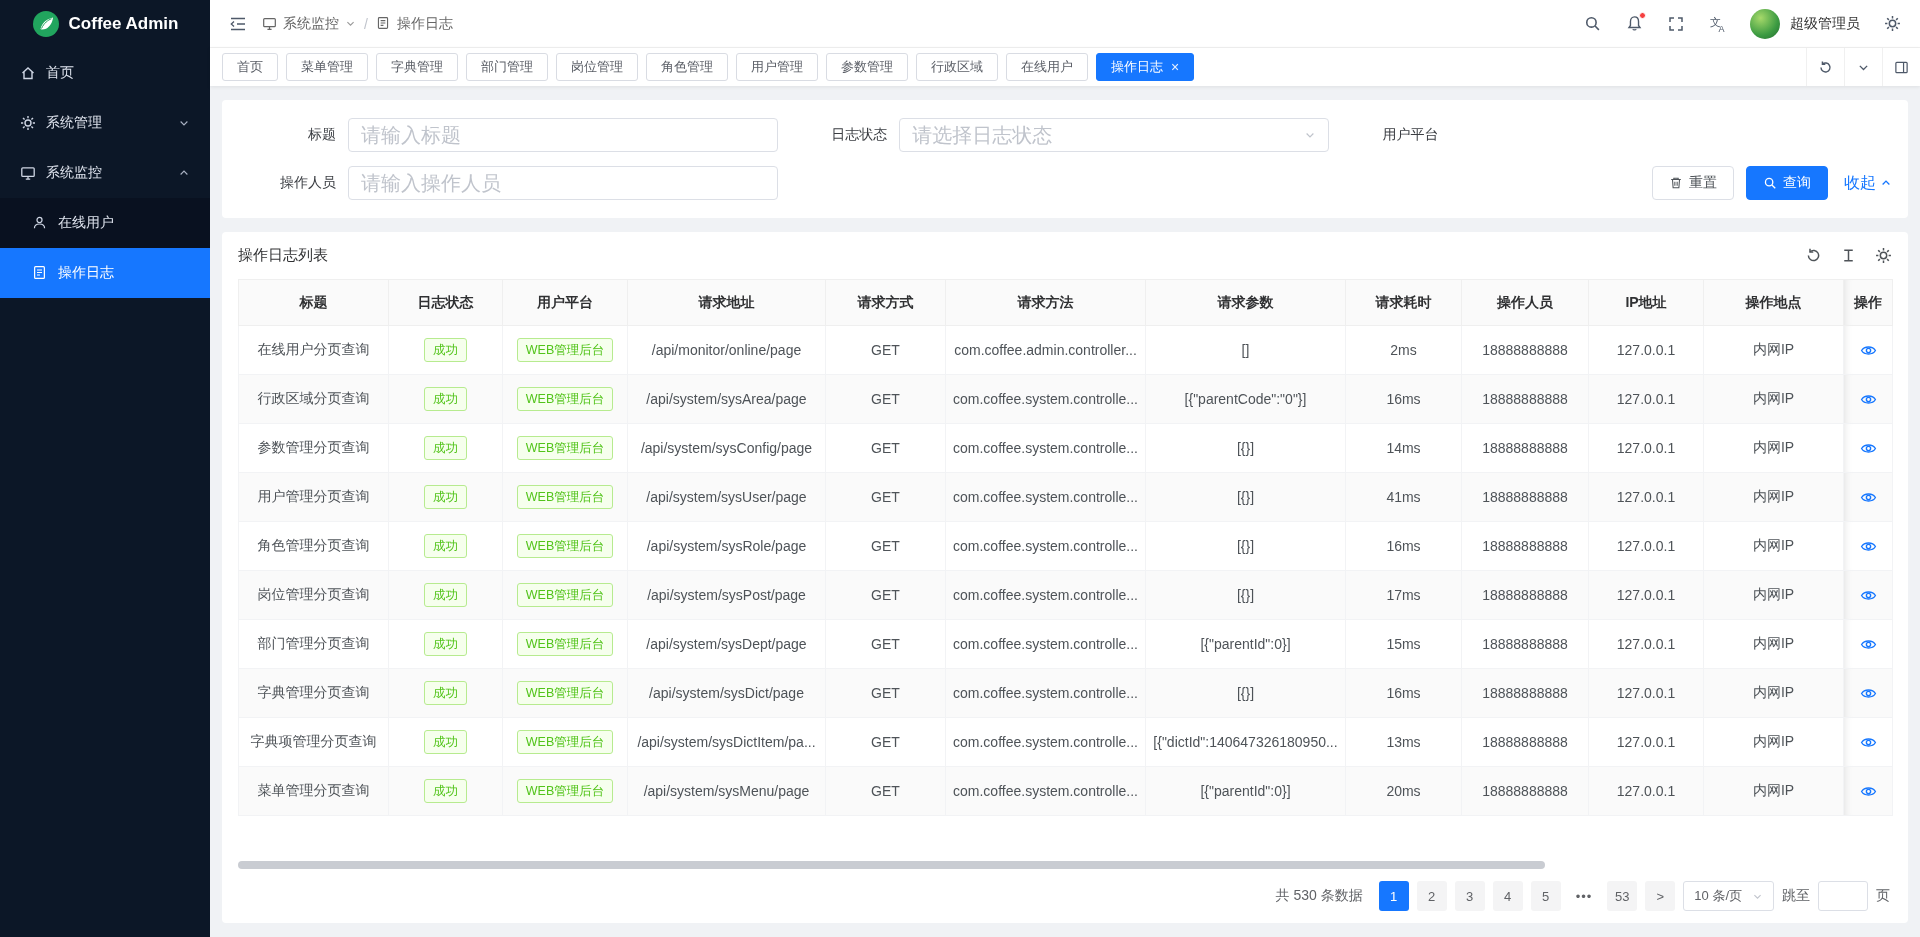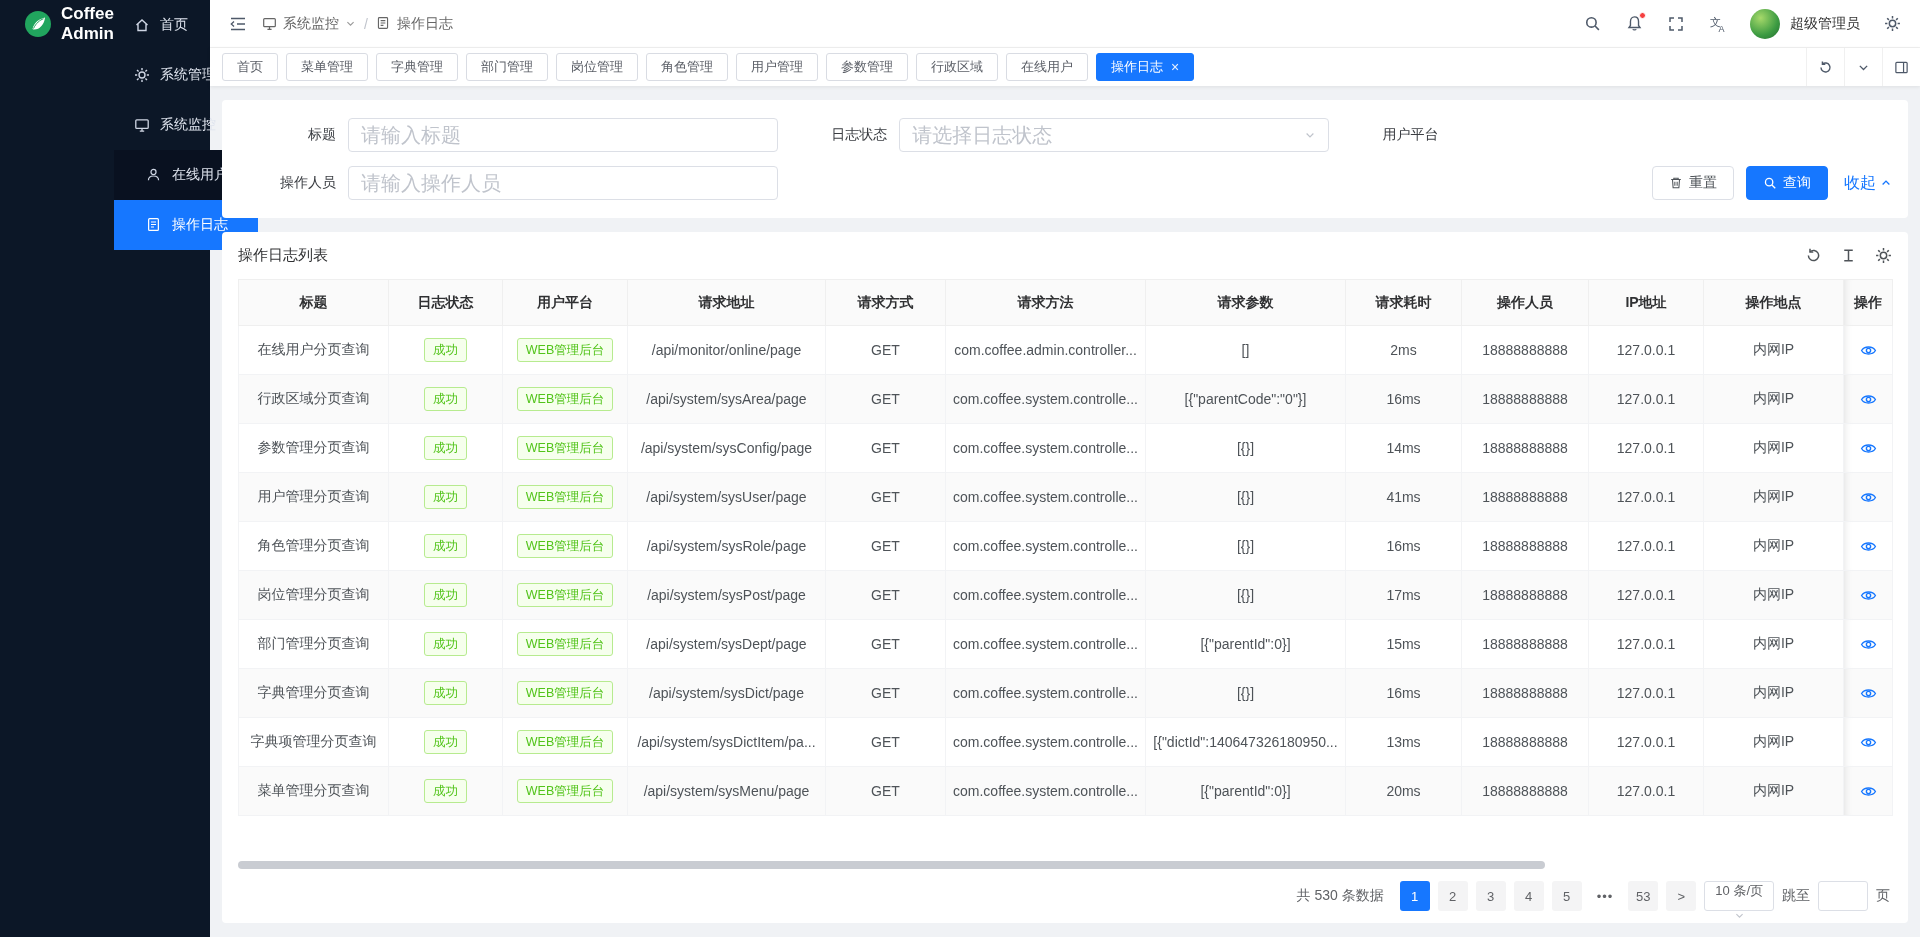--- a/index.html
+++ b/index.html
@@ -12,21 +12,21 @@
   }
   *{box-sizing:border-box;margin:0;padding:0;}
   html,body{width:1920px;height:937px;}
   body{
     display:flex;overflow:hidden;background:#f0f2f5;color:#333;
     font-family:"Liberation Sans","DejaVu Sans",sans-serif;font-size:14px;
   }
   svg{display:block;}
 
   
-  .sidebar{width:210px;min-width:210px;height:100%;background:var(--sidebar-bg);display:flex;flex-direction:row;padding-left:24px;}
+  .sidebar{width:210px;min-width:210px;height:100%;background:var(--sidebar-bg);display:flex;flex-direction:column;}
   .logo{height:48px;display:flex;align-items:center;justify-content:center;gap:9px;color:#fff;}
   .logo-text{font-size:17px;font-weight:bold;}
   .menu-item{height:50px;display:flex;align-items:center;gap:10px;padding:0 20px;color:#dfe4ee;font-size:14px;cursor:pointer;white-space:nowrap;}
   .menu-item .micon{width:16px;height:16px;flex:none;color:#cfd6e4;}
   .menu-item .chev{margin-left:auto;color:#aab2c3;}
   .submenu{background:var(--submenu-bg);}
   .submenu .menu-item{padding-left:32px;}
   .menu-item.active{background:var(--accent);color:#fff;}
   .menu-item.active .micon{color:#fff;}
 
@@ -96,21 +96,21 @@
   .hscrollbar{height:8px;margin:8px 0 12px;position:relative;}
   .hscrollbar .thumb{position:absolute;left:0;top:0;height:8px;width:79%;background:#c9ccd2;border-radius:4px;cursor:pointer;}
 
   
   .pagination{display:flex;align-items:center;justify-content:flex-end;gap:8px;font-size:14px;color:#606266;padding-right:2px;}
   .total{margin-right:8px;}
   .pages{display:flex;gap:8px;}
   .page-btn{min-width:30px;height:30px;padding:0 7px;display:inline-flex;align-items:center;justify-content:center;background:#f4f4f5;border-radius:3px;font-size:13px;color:#606266;cursor:pointer;}
   .page-btn.active{background:var(--accent);color:#fff;}
   .page-btn.ellipsis{background:transparent;letter-spacing:1px;cursor:default;}
-  .size-select{height:30px;border:1px solid #dcdfe6;border-radius:3px;display:inline-flex;align-items:center;gap:10px;padding:0 10px;font-size:13px;color:#606266;background:#fff;cursor:pointer;flex-direction:column;}
+  .size-select{height:30px;border:1px solid #dcdfe6;border-radius:3px;display:inline-flex;align-items:center;gap:10px;padding:0 10px;font-size:13px;color:#606266;background:#fff;cursor:pointer;}
   .size-select .arrow{width:11px;height:11px;color:#c0c4cc;}
   .jump{display:flex;align-items:center;gap:8px;}
   .jump input{width:50px;height:30px;border:1px solid #dcdfe6;border-radius:3px;text-align:center;outline:none;font-size:13px;}
 </style>
 </head>
 <body>
 
 <aside class="sidebar">
   <div class="logo">
     <span>

